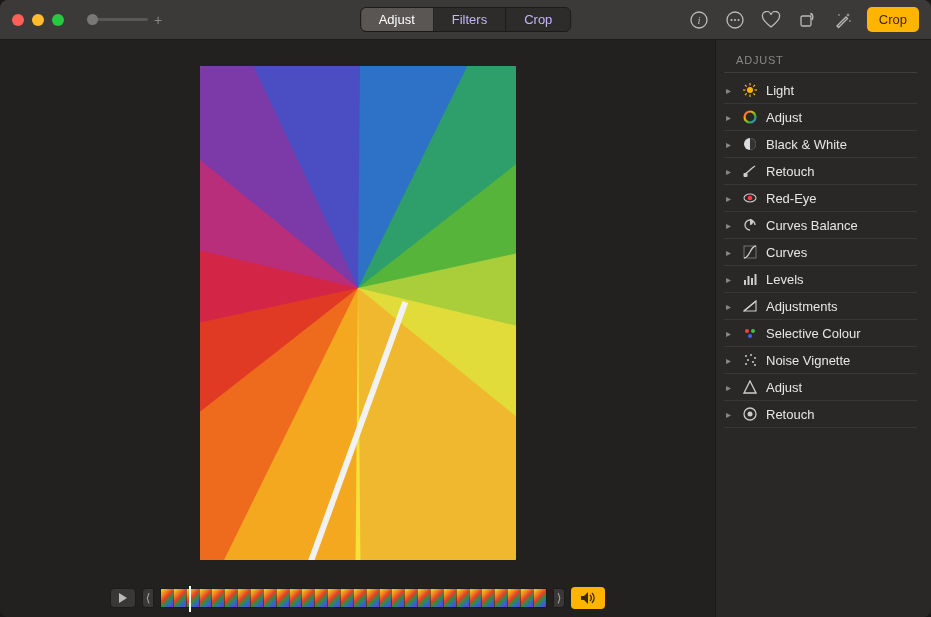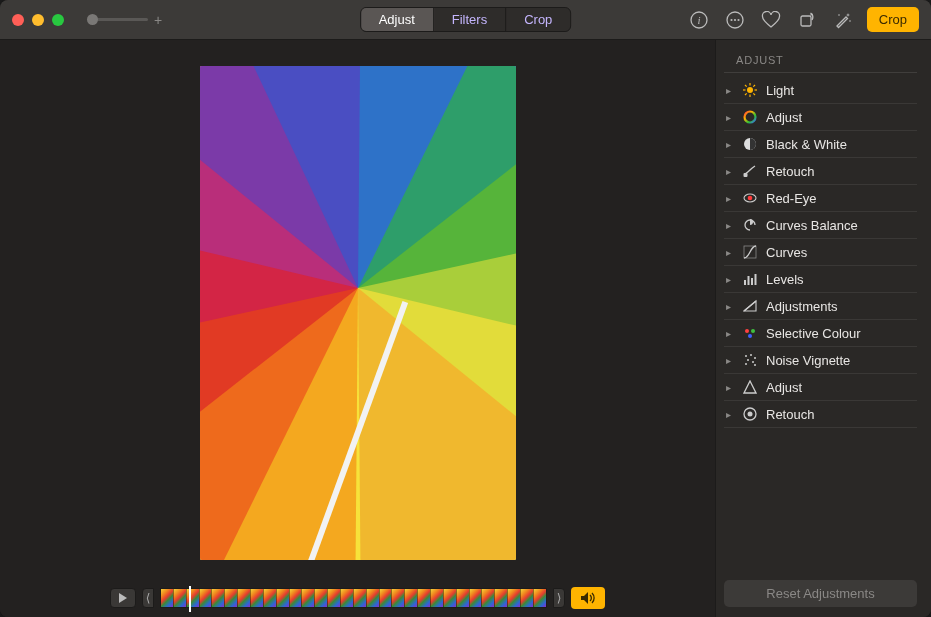--- a/index.html
+++ b/index.html
@@ -358,17 +358,16 @@
             <span class="disclosure">▸</span>
             <span class="adj-icon">
               <svg width="14" height="14" viewBox="0 0 14 14">
                 <circle cx="7" cy="7" r="6" fill="none" stroke="#ccc" stroke-width="1.3"></circle>
                 <circle cx="7" cy="7" r="2.5" fill="#ccc"></circle>
               </svg>
             </span>
             <span class="adj-label">Retouch</span>
           </div>
         </div>
-      <div class="reset-btn">Reset Adjustments</div>
     </div>
 
   </div>
 </div>
 
 </body></html>

